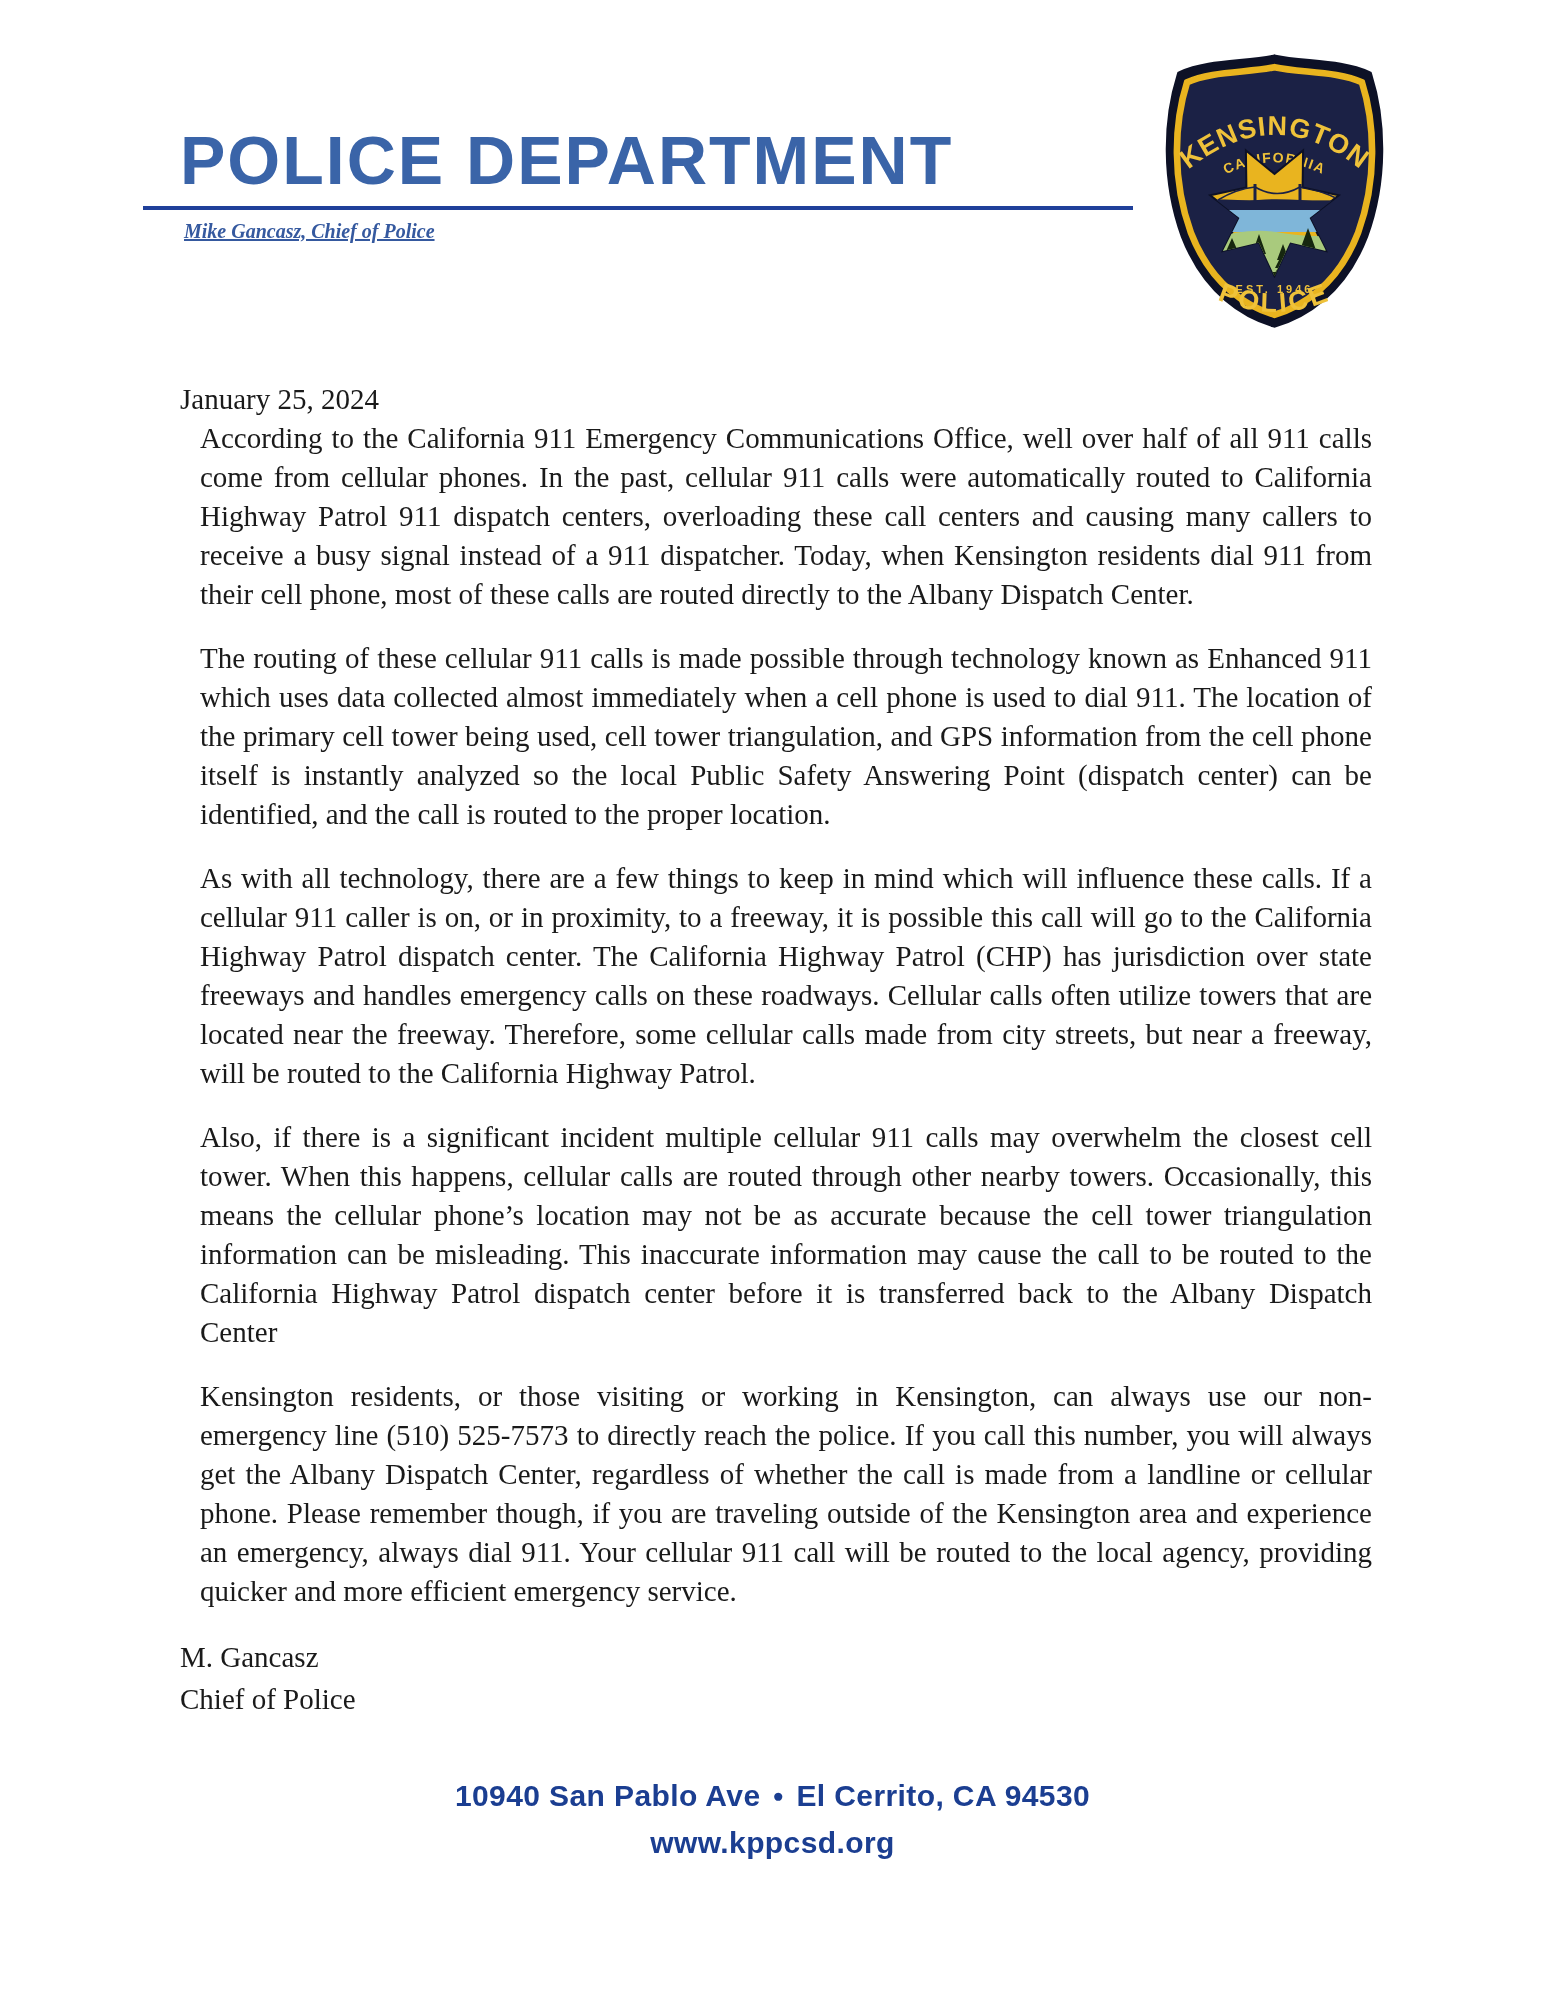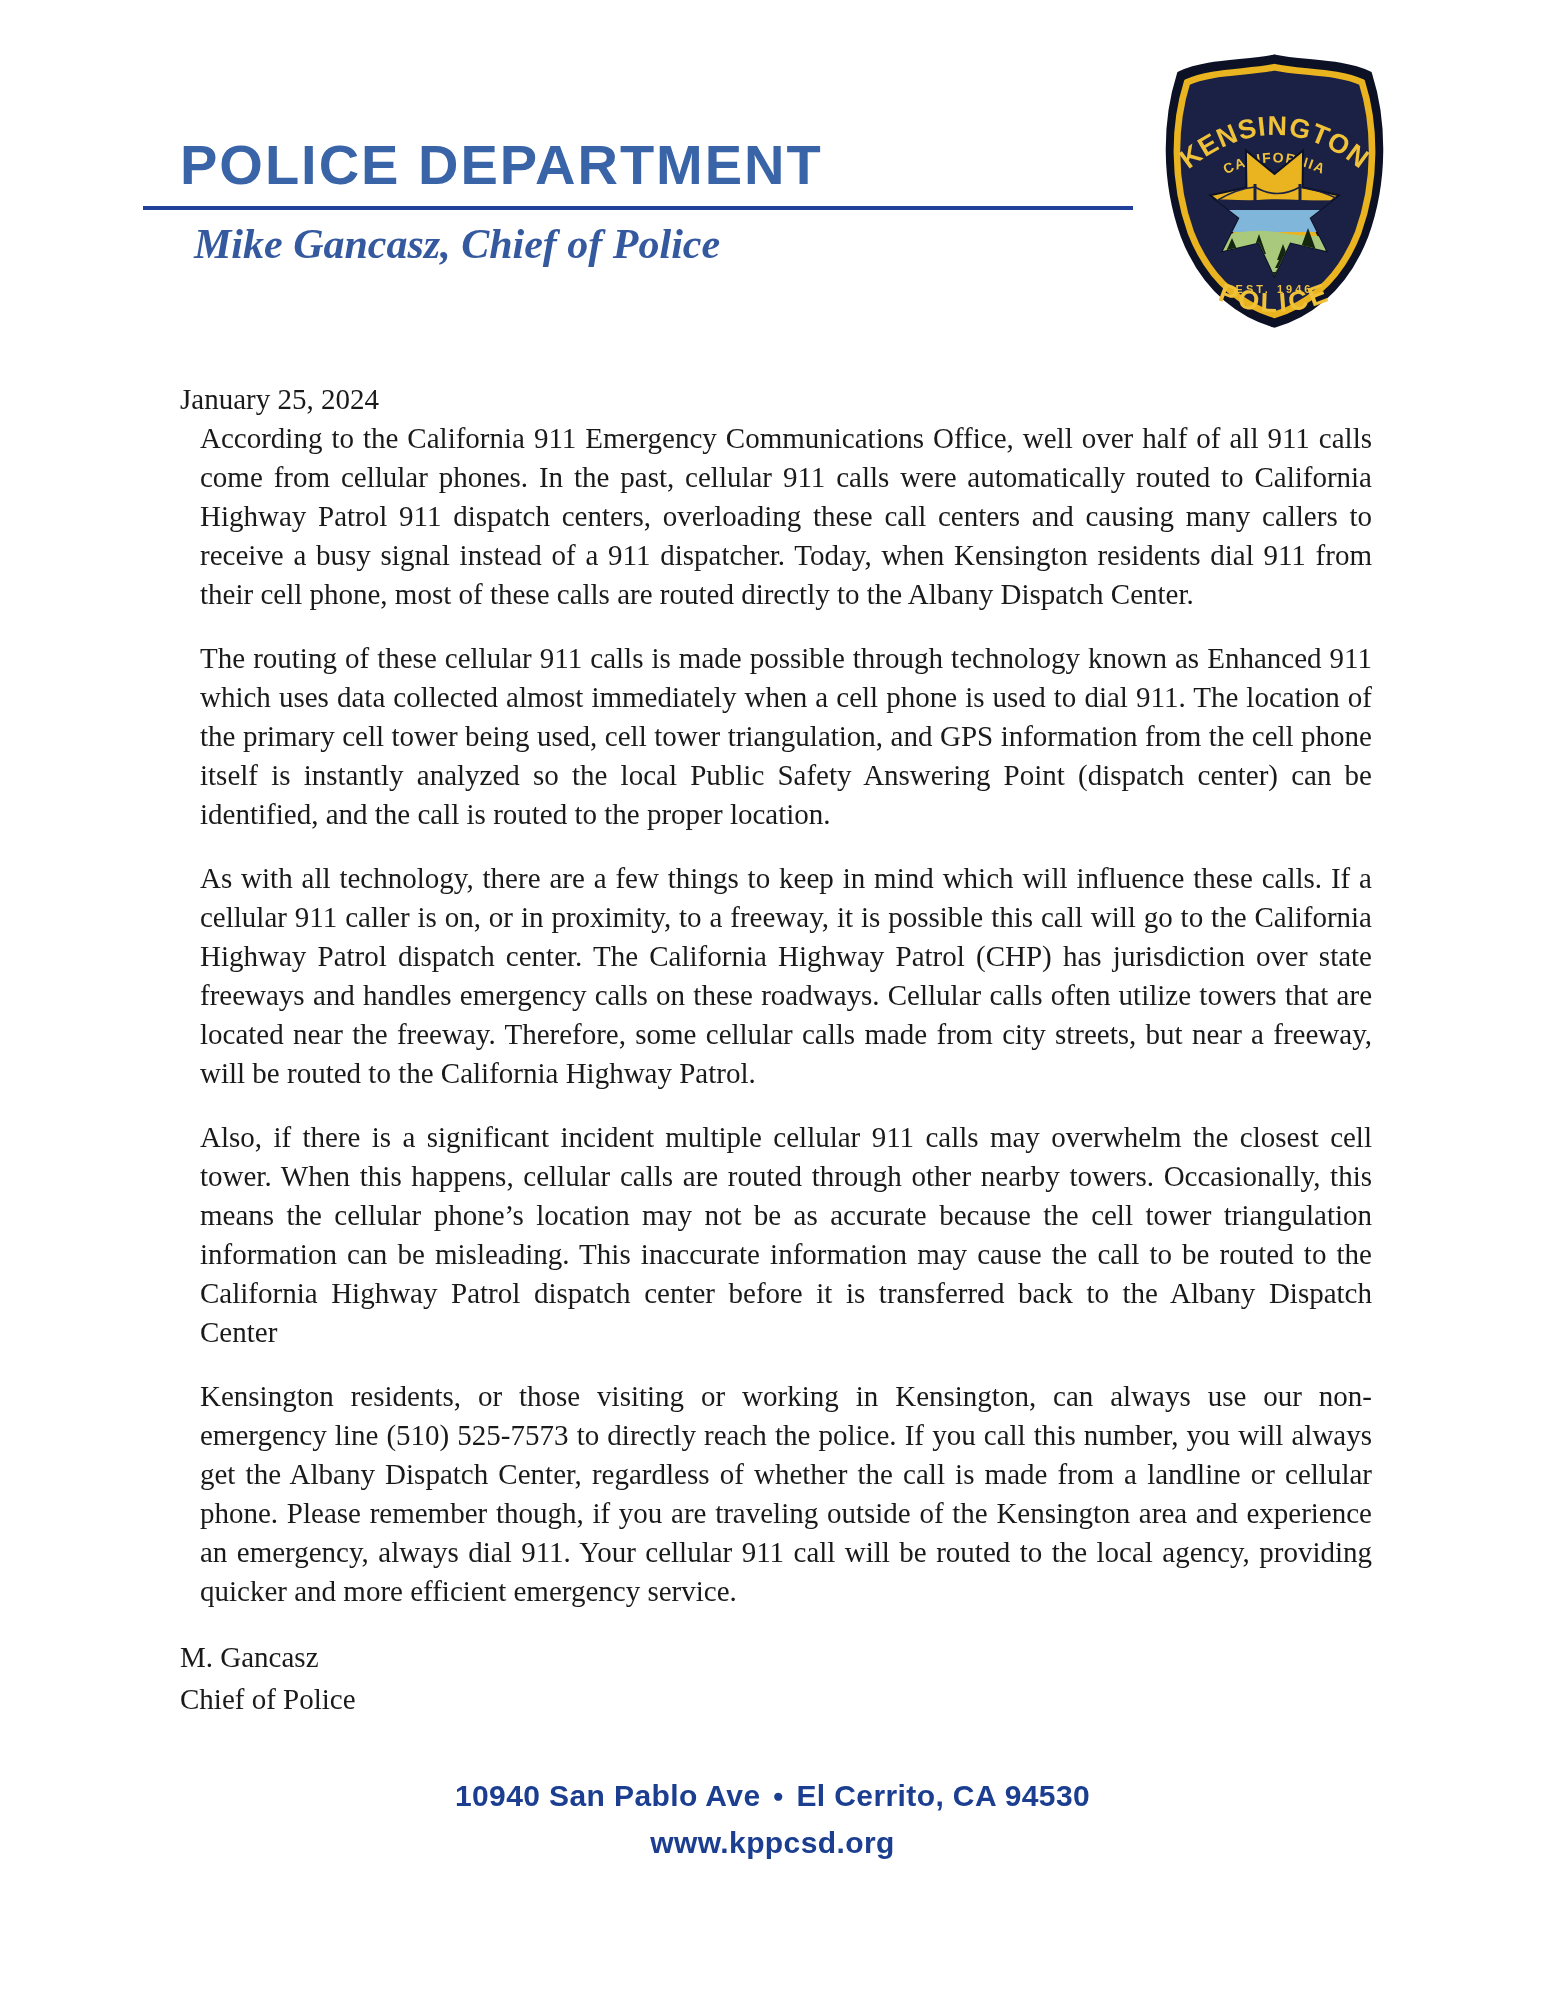--- a/index.html
+++ b/index.html
@@ -9,46 +9,47 @@
     width: 1545px;
     height: 2000px;
     background: #ffffff;
     font-family: "Liberation Serif", serif;
     color: #1a1a1a;
     overflow: hidden;
   }
   .page-title {
     position: absolute;
     left: 180px;
-    top: 132px;
+    top: 121px;
     font-family: "Liberation Sans", sans-serif;
     font-weight: bold;
-    font-size: 56px;
+    font-size: 68px;
     letter-spacing: 2px;
     color: #3a64a8;
     white-space: nowrap;
   }
   .header-rule {
     position: absolute;
     left: 143px;
     top: 206px;
     width: 990px;
     height: 4px;
     background: #20409a;
   }
   .chief-subtitle {
     position: absolute;
-    left: 194px;
+    left: 184px;
     top: 220px;
     font-family: "Liberation Serif", serif;
     font-style: italic;
     font-weight: bold;
-    font-size: 42px;
+    font-size: 20px;
     color: #35599f;
     white-space: nowrap;
+    text-decoration: underline;
   }
   .badge-wrap {
     position: absolute;
     left: 1152px;
     top: 50px;
     width: 245px;
     height: 280px;
   }
   .letter-body {
     position: absolute;

